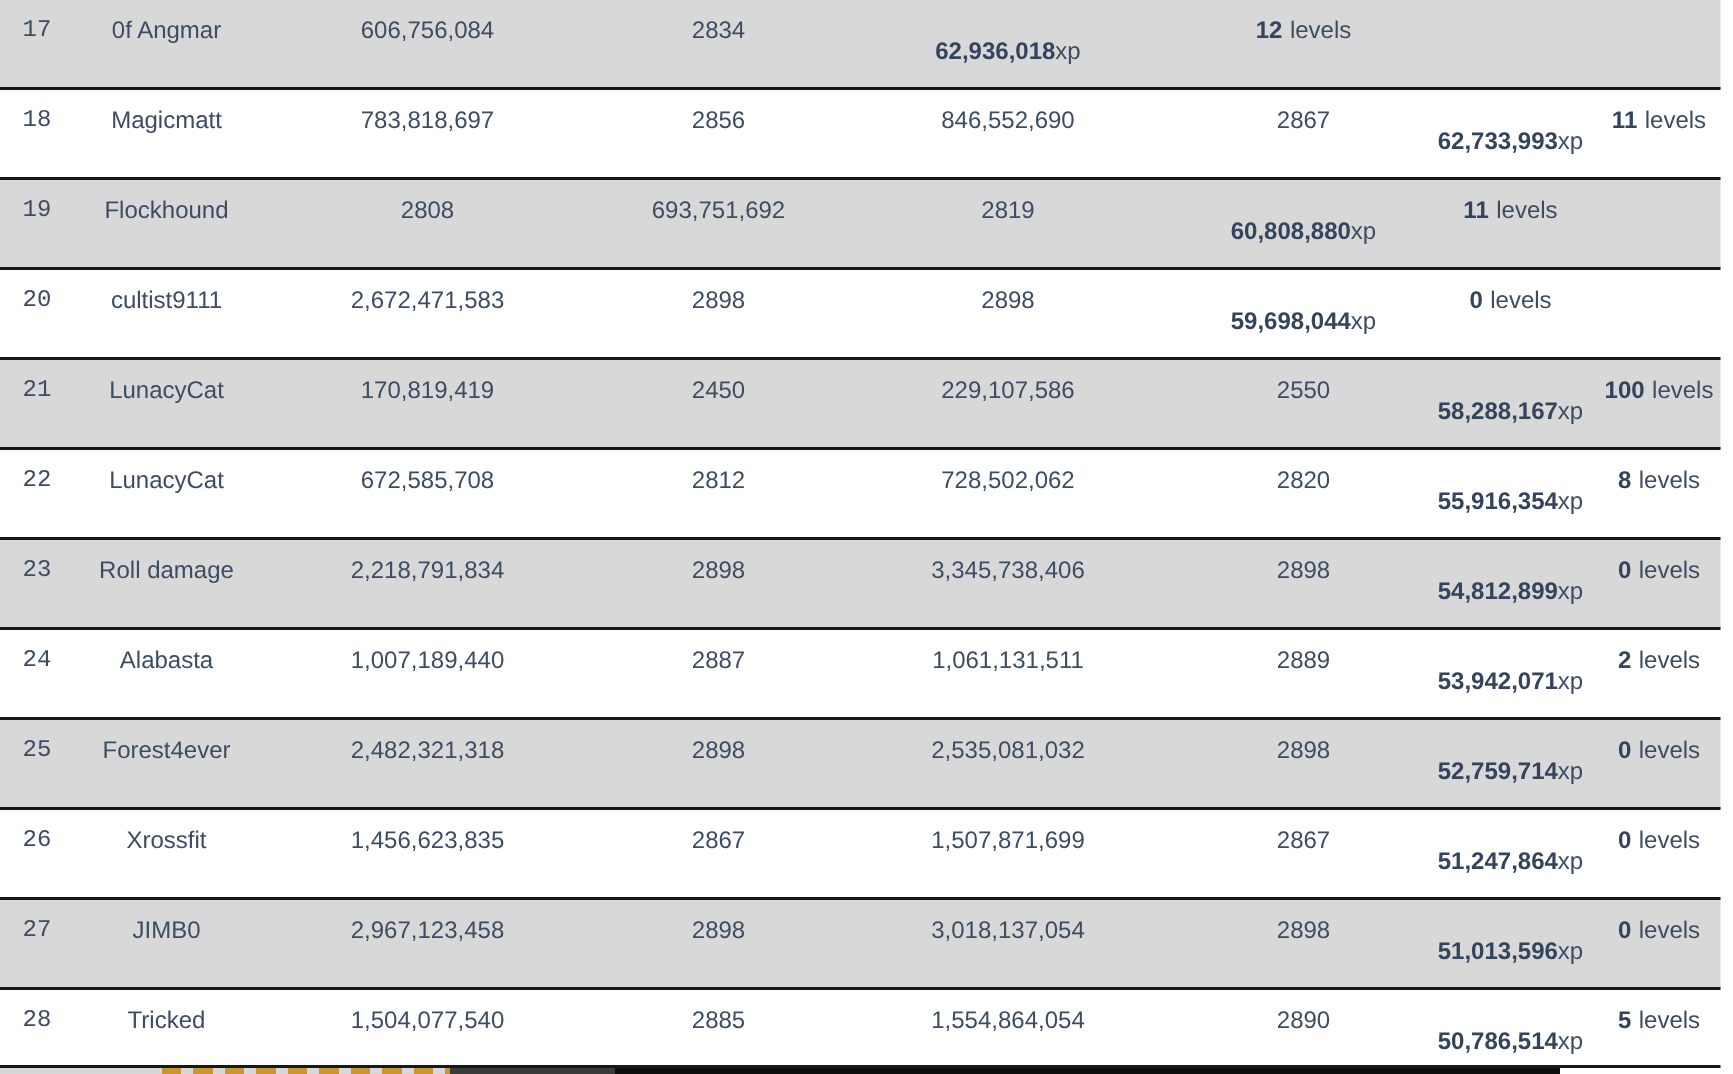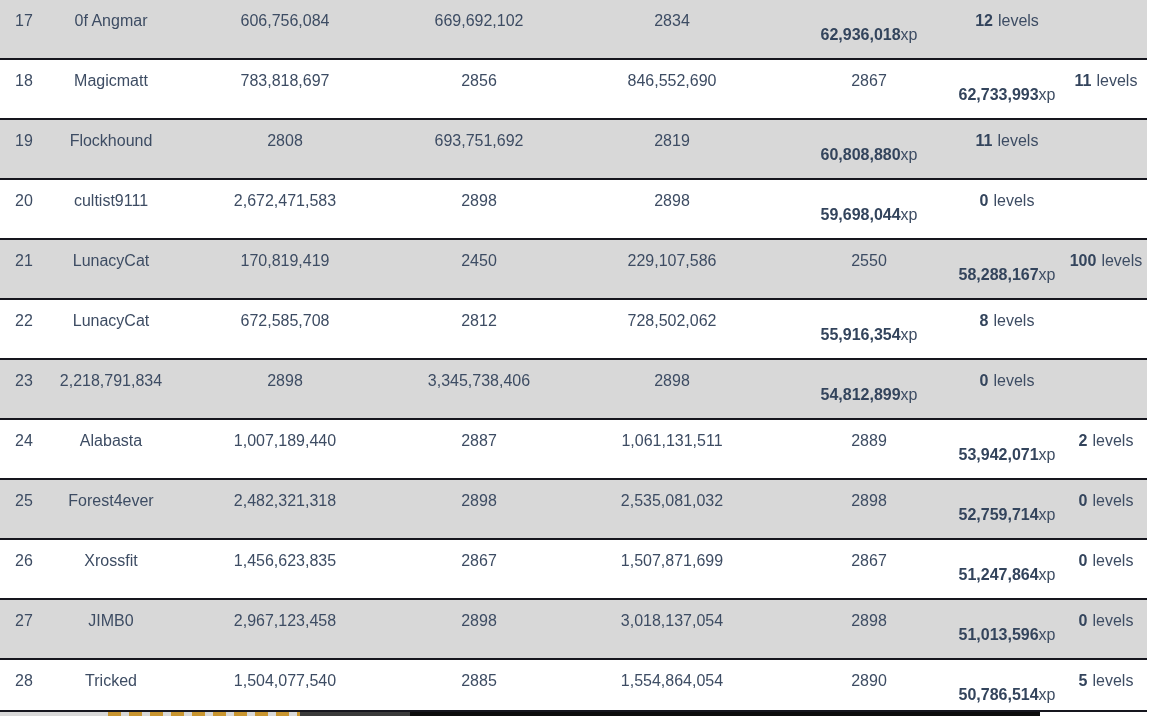--- a/index.html
+++ b/index.html
@@ -27,21 +27,21 @@
     border-bottom:2px solid var(--border);
     background:var(--row-bg);
     box-sizing:content-box;
     font-size:16px;
   }
   .hs-row.alt{background:var(--row-alt-bg);}
   .cell{
     display:flex;justify-content:center;align-items:flex-start;
     padding-top:11px;line-height:19px;white-space:nowrap;
   }
-  .cell.rank{justify-content:flex-start;padding-left:15px;}
+  .cell.rank{justify-content:flex-start;padding-left:15px;font-family:Liberation Mono, monospace;}
   .cell.gained-xp{flex-direction:row;align-items:center;padding-top:11px;}
   .bold-val{font-weight:700;color:var(--text-bold);}
   .unit{font-weight:400;color:var(--text);}
   .gained-levels .bold-val{margin-right:5px;}
   
   .bottom-border-overlay{position:absolute;left:0;top:710px;width:1147px;height:2px;background:var(--border);}
   .partial-next-row{position:absolute;left:0;top:712px;width:1147px;height:4px;background:#ffffff;overflow:hidden;}
   .partial-seg-gray{position:absolute;left:0;top:0;width:345px;height:4px;background:var(--row-alt-bg);}
   .partial-gold-text{
     position:absolute;left:108px;top:0;width:234px;height:4px;
@@ -61,23 +61,20 @@
       <div class="cell rank">
           <span>17</span>
         </div>
       <div class="cell name">
           <span>0f Angmar</span>
         </div>
       <div class="cell">
           <span>606,756,084</span>
         </div>
       <div class="cell">
-          <span>669,692,102</span>
-        </div>
-      <div class="cell">
           <span>2834</span>
         </div>
       <div class="cell gained-xp">
         <span class="bold-val">62,936,018</span>
         <span class="unit">xp</span>
       </div>
       <div class="cell gained-levels">
         <span class="bold-val">12</span>
         <span class="unit">levels</span>
       </div>
@@ -202,33 +199,39 @@
         </div>
       <div class="cell">
           <span>672,585,708</span>
         </div>
       <div class="cell">
           <span>2812</span>
         </div>
       <div class="cell">
           <span>728,502,062</span>
         </div>
+      <div class="cell">
+          <span>2820</span>
+        </div>
       <div class="cell gained-xp">
         <span class="bold-val">55,916,354</span>
         <span class="unit">xp</span>
       </div>
       <div class="cell gained-levels">
         <span class="bold-val">8</span>
         <span class="unit">levels</span>
       </div>
     </div>
 
     <div class="hs-row alt">
       <div class="cell rank">
           <span>23</span>
+        </div>
+      <div class="cell name">
+          <span>Roll damage</span>
         </div>
       <div class="cell">
           <span>2,218,791,834</span>
         </div>
       <div class="cell">
           <span>2898</span>
         </div>
       <div class="cell">
           <span>3,345,738,406</span>
         </div>

